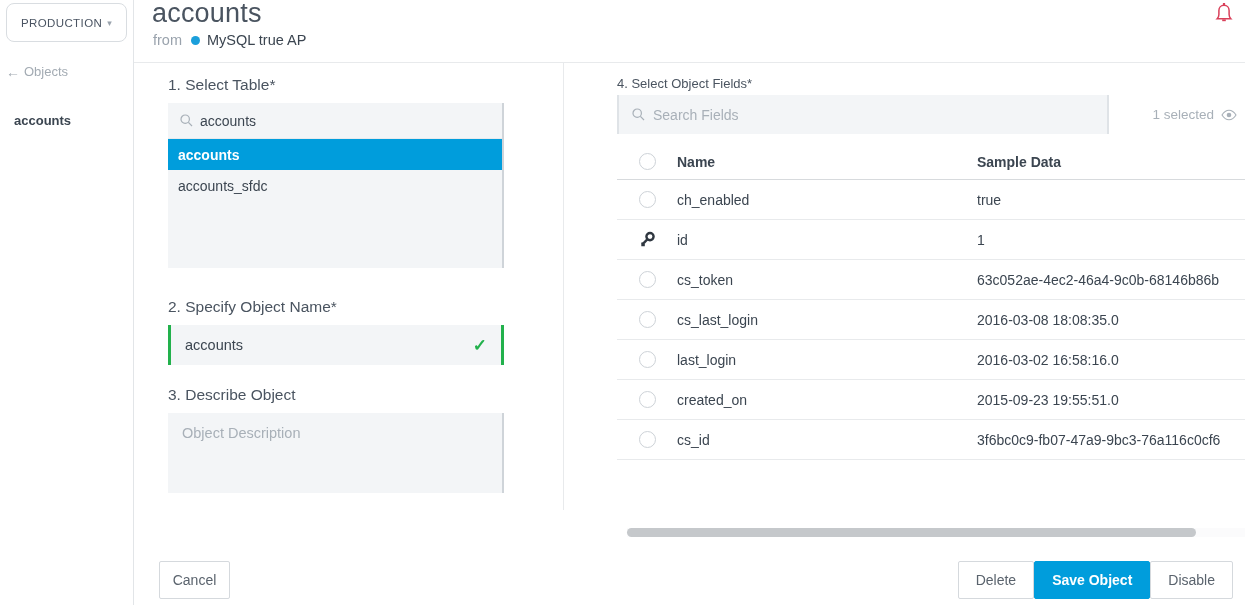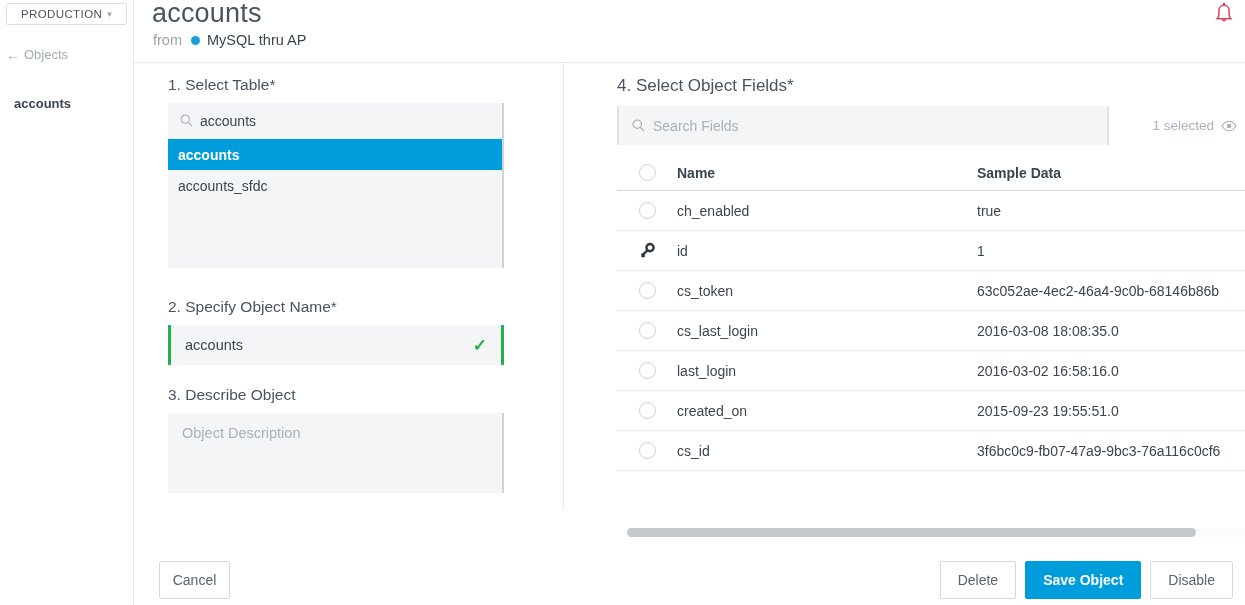--- a/index.html
+++ b/index.html
@@ -14,23 +14,23 @@
 
   
   .sidebar {
     position: absolute; left: 0; top: 0;
     width: 134px; height: 605px;
     background: #ffffff;
     border-right: 1px solid #e2e5e8;
   }
   .env-pill {
     margin: 3px 6px 0 6px;
-    height: 22px;
+    height: 39px;
     border: 1px solid #d9dde1;
-    border-radius: 2px;
+    border-radius: 8px;
     display: flex; align-items: center; justify-content: center;
     gap: 5px;
     font-size: 11.5px;
     letter-spacing: .4px;
     color: #4a5462;
     background: #fff;
   }
   .env-pill .caret { font-size: 9px; color: #9aa3ad; }
   .back-link {
     margin-top: 22px; padding-left: 6px;
@@ -118,21 +118,21 @@
     background: #f3f5f7;
     border-right: 2px solid #cfd4d9;
     padding: 12px 14px;
     font-size: 14.5px; color: #a8b0b8;
   }
   .gap-a { height: 30px; }
   .gap-b { height: 21px; }
 
   
   .fields-col { position: absolute; left: 617px; top: 76px; width: 628px; }
-  .fields-head { font-size: 17px; color: #4a5460; margin-bottom: 10px; }
+  .fields-head { font-size: 13px; color: #4a5460; margin-bottom: 4px; }
 
   .search-row { display: flex; align-items: center; }
   .search-box {
     width: 492px; height: 39px;
     background: #f3f5f7;
     border-left: 2px solid #dfe3e7;
     border-right: 2px solid #dfe3e7;
     display: flex; align-items: center; gap: 8px;
     padding-left: 13px;
     font-size: 14px; color: #a8b0b8;
@@ -181,21 +181,21 @@
     display: inline-flex; align-items: center; justify-content: center;
     font-size: 14px; border-radius: 2px;
     background: #fff; border: 1px solid #d5d9dd; color: #5a636d;
   }
   .btn.primary {
     background: #009ddc; border-color: #009ddc; color: #fff; font-weight: bold;
   }
   .btn-cancel { position: absolute; left: 159px; top: 561px; width: 71px; }
   .footer-right {
     position: absolute; right: 12px; top: 561px;
-    display: flex; gap: 9px; border-radius: 9px;
+    display: flex;  border-radius: 9px;
   }
 </style>
 </head>
 <body>
 
 <div class="app">
 
   <div class="sidebar">
     <div class="env-pill">
       <span>PRODUCTION</span>
@@ -207,21 +207,21 @@
     </div>
     <div class="side-item">
       <span>accounts</span>
     </div>
   </div>
 
   <div class="page-title">accounts</div>
   <div class="page-sub">
     <span>from</span>
     <span class="dot-blue"></span>
-    <span class="src">MySQL thru AP</span>
+    <span class="src">MySQL true AP</span>
   </div>
   <div class="bell">
     <svg width="22" height="24" viewBox="0 0 22 24">
       <path d="M11 3.2c-2.9 0-5.1 2.3-5.1 5.2v4.2c0 1.6-.6 3-1.7 4.1h13.6c-1.1-1.1-1.7-2.5-1.7-4.1V8.4c0-2.9-2.2-5.2-5.1-5.2z" fill="none" stroke="#d9405a" stroke-width="1.5"></path>
       <rect x="9.9" y="1" width="2.2" height="2.4" fill="#d9405a"></rect>
       <rect x="9.2" y="17.4" width="3.6" height="1.8" fill="#d9405a"></rect>
     </svg>
   </div>
   <div class="header-rule"></div>
   <div class="col-divider"></div>

